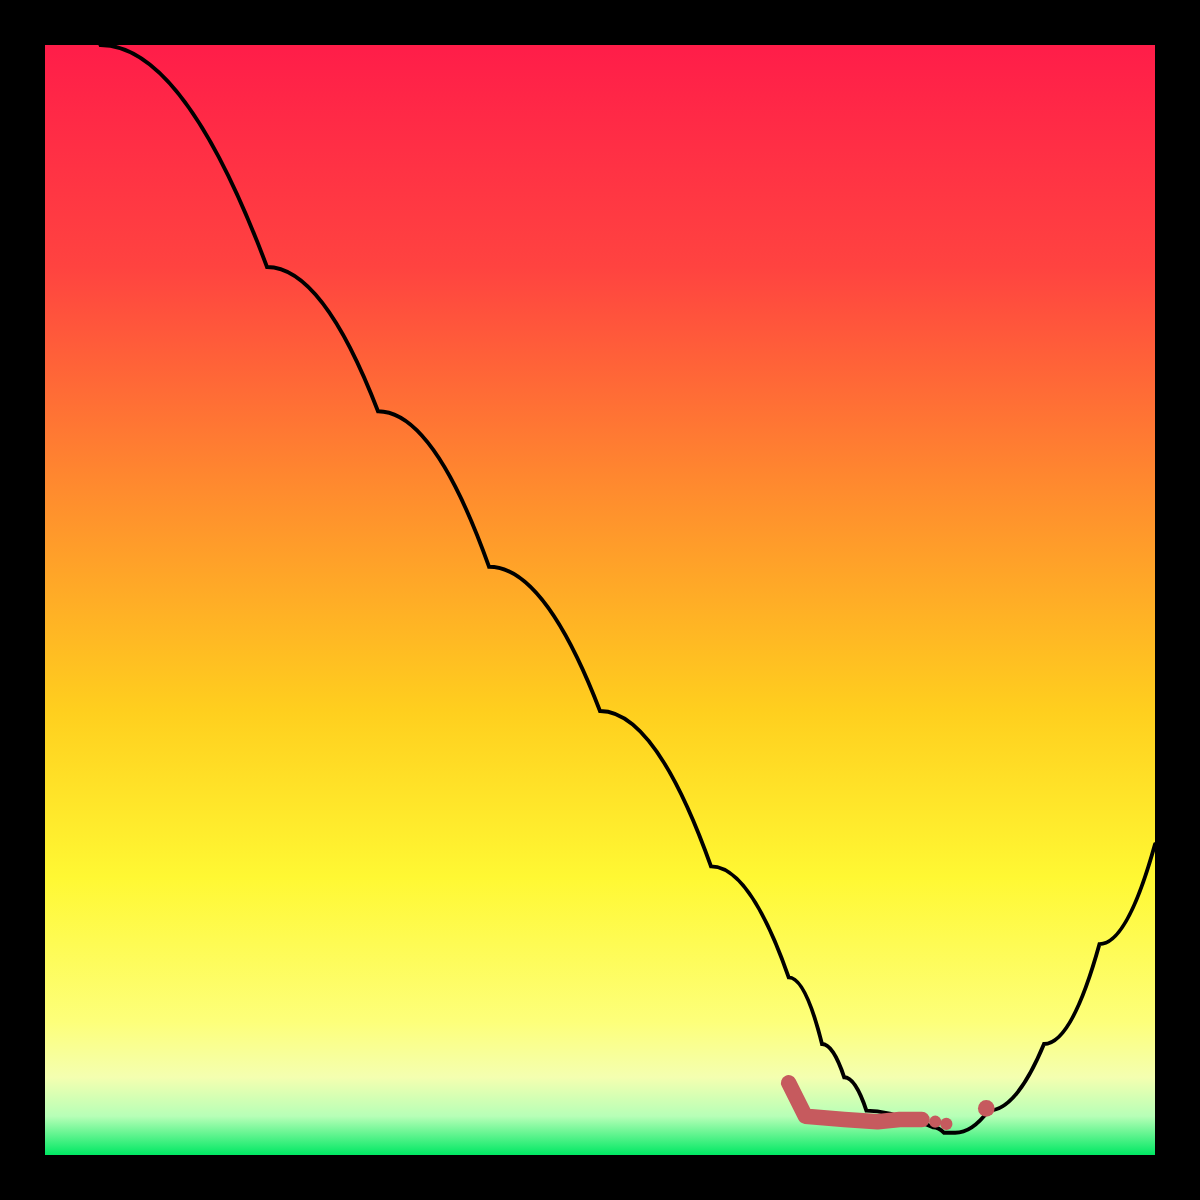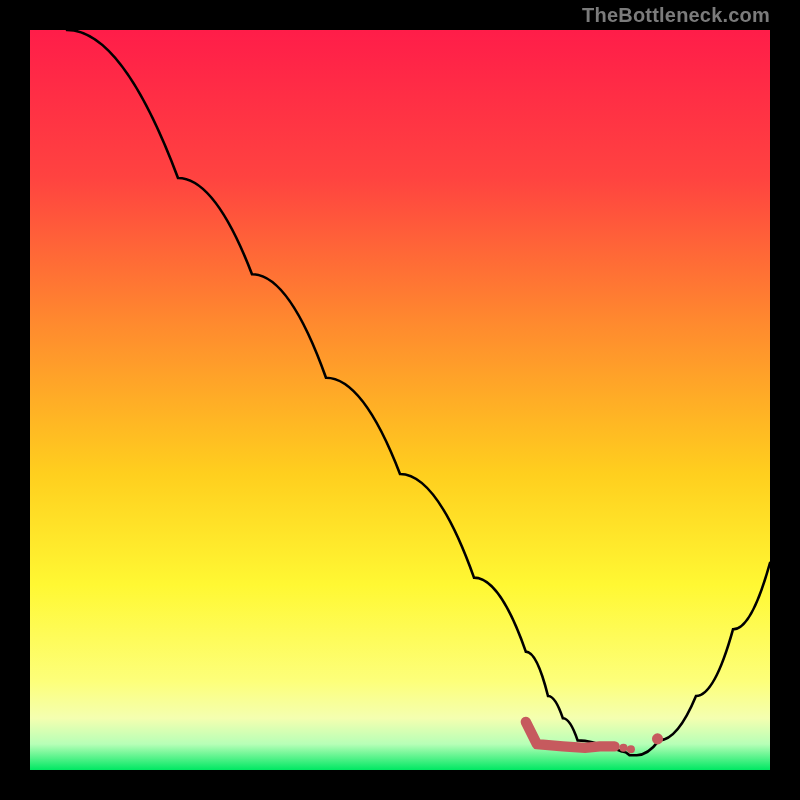--- a/index.html
+++ b/index.html
@@ -40,21 +40,20 @@
     font-size: 20px;
     font-weight: 600;
     color: #7b7b7b;
     letter-spacing: 0.2px;
   }
 </style>
 </head>
 <body>
 
 <div class="outer">
-  <div class="watermark">TheBottleneck.com</div>
 
   <div class="plot-area">
     <svg class="gradient" viewBox="0 0 100 100" preserveAspectRatio="none">
       <defs>
         <linearGradient id="bg" x1="0" y1="0" x2="0" y2="1">
             <stop offset="0%" stop-color="#ff1d49"></stop>
             <stop offset="20%" stop-color="#ff4340"></stop>
             <stop offset="40%" stop-color="#ff8b2e"></stop>
             <stop offset="60%" stop-color="#ffcf1e"></stop>
             <stop offset="75%" stop-color="#fff833"></stop>

